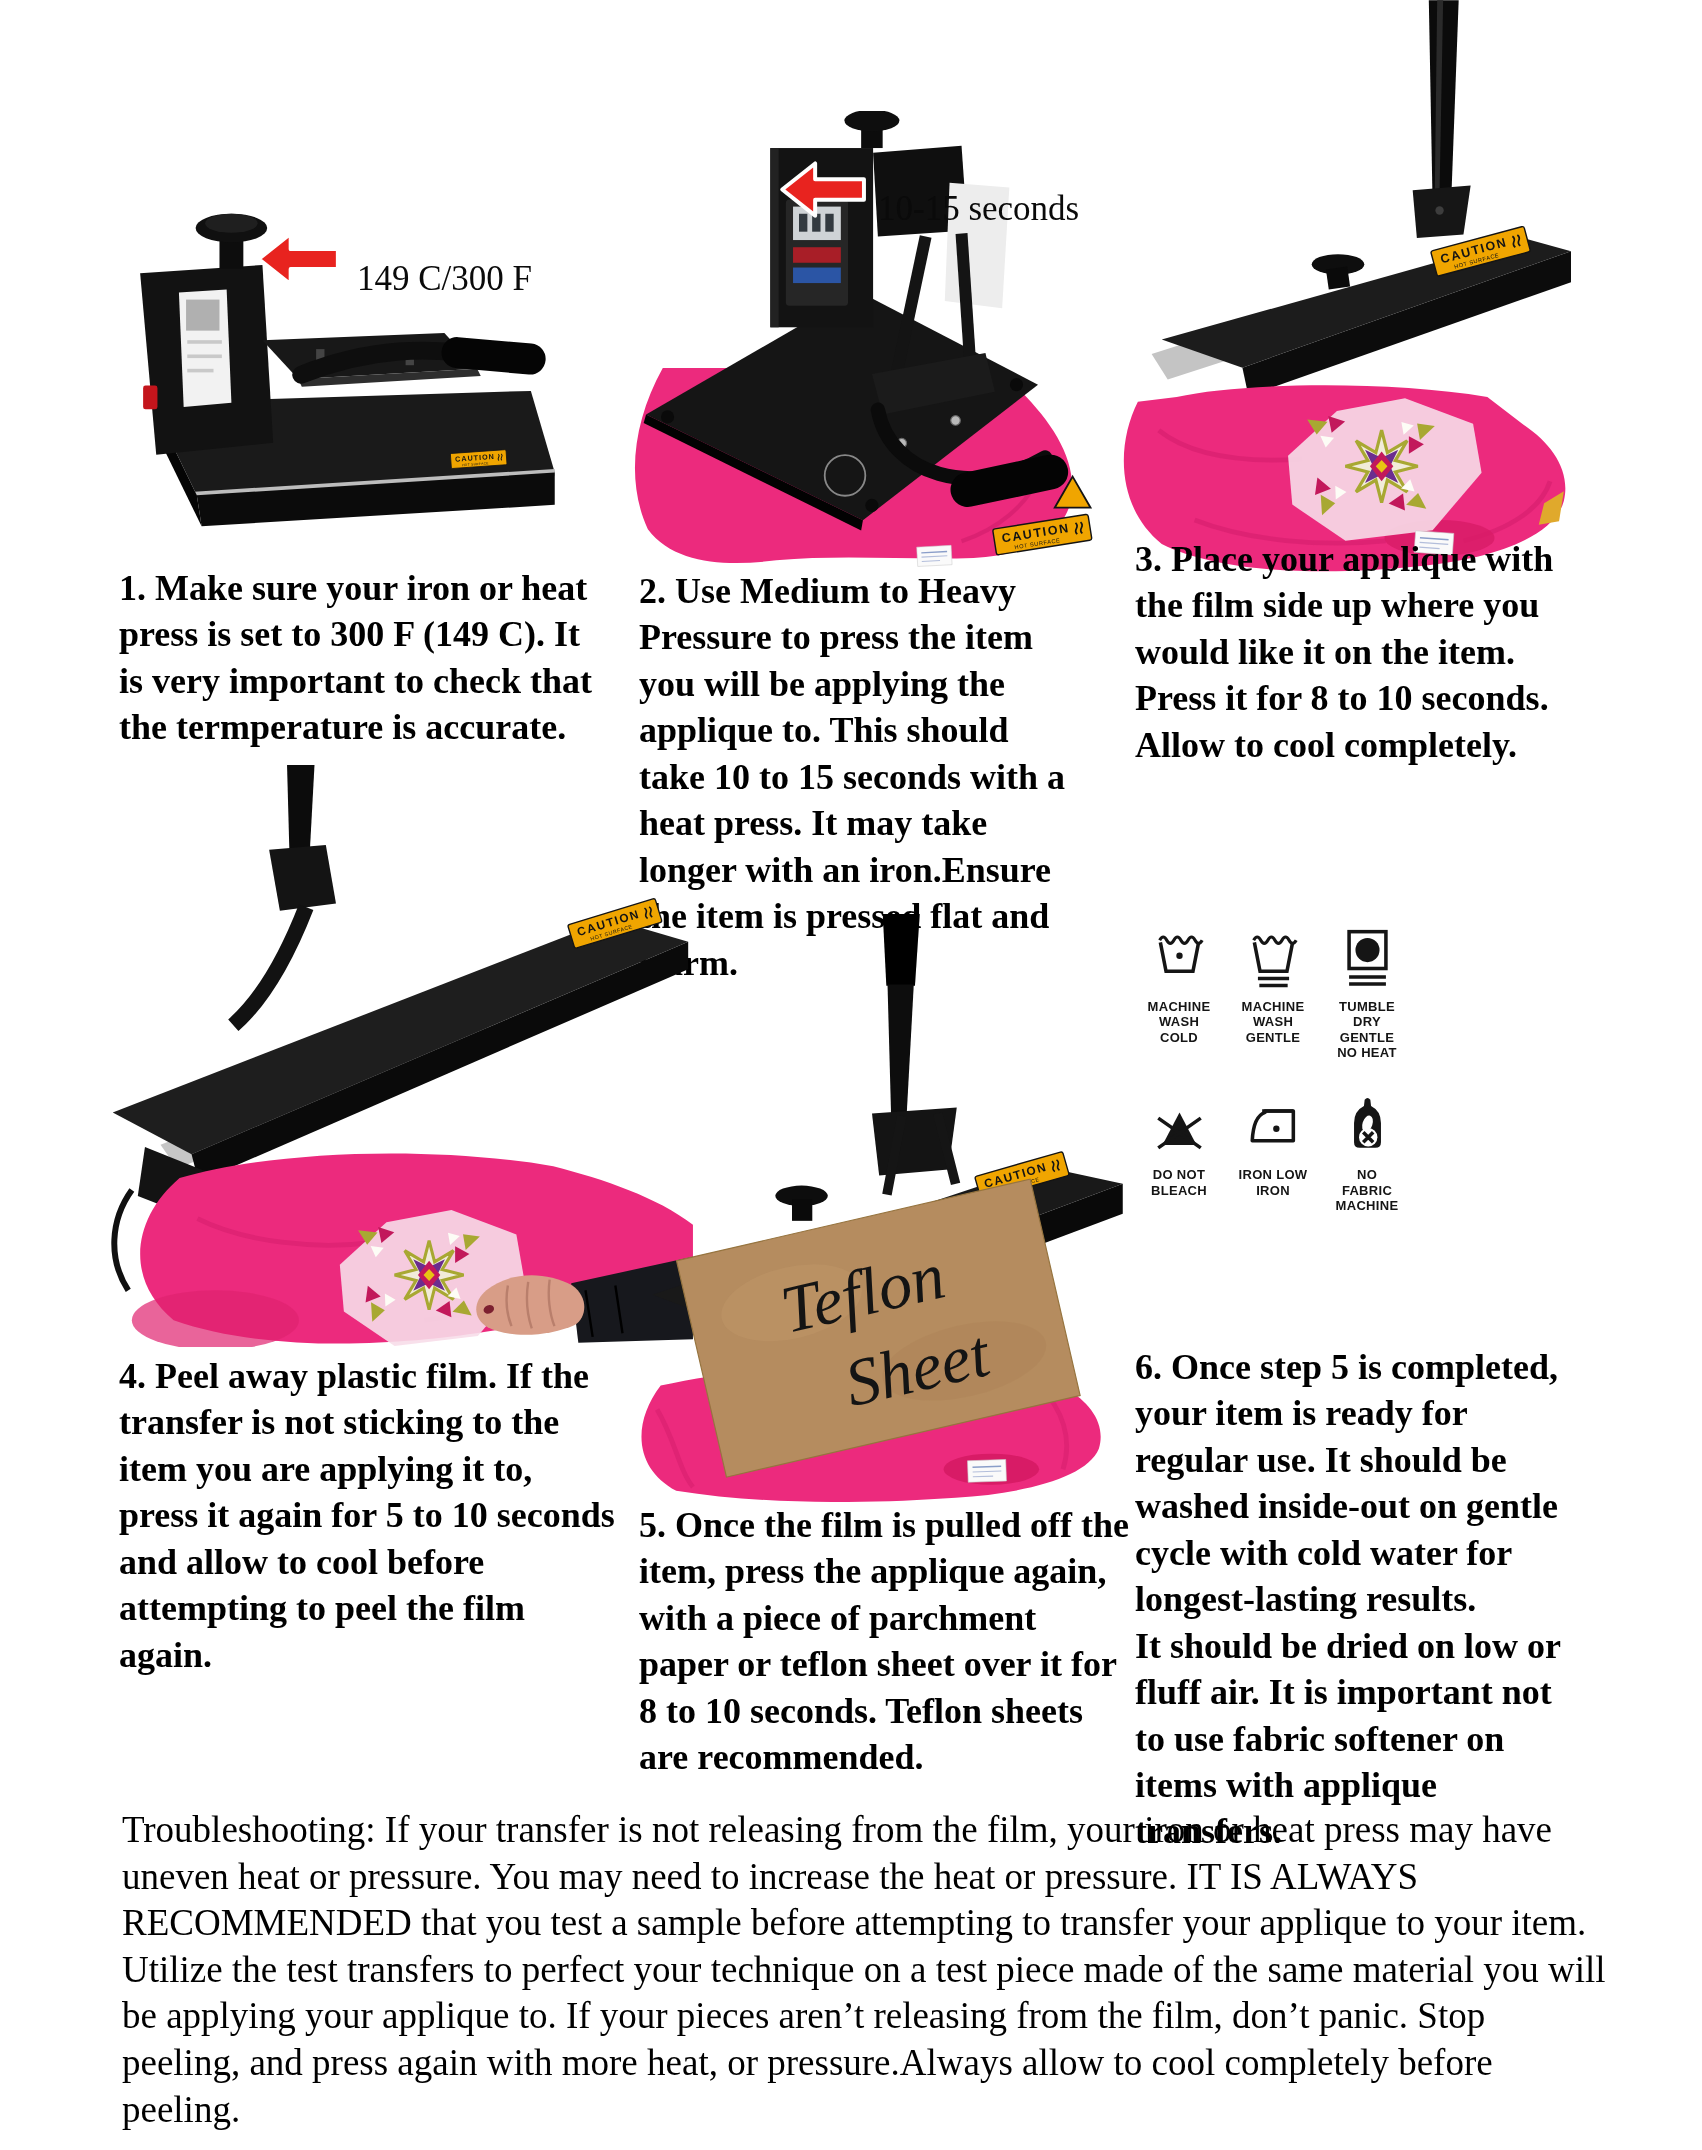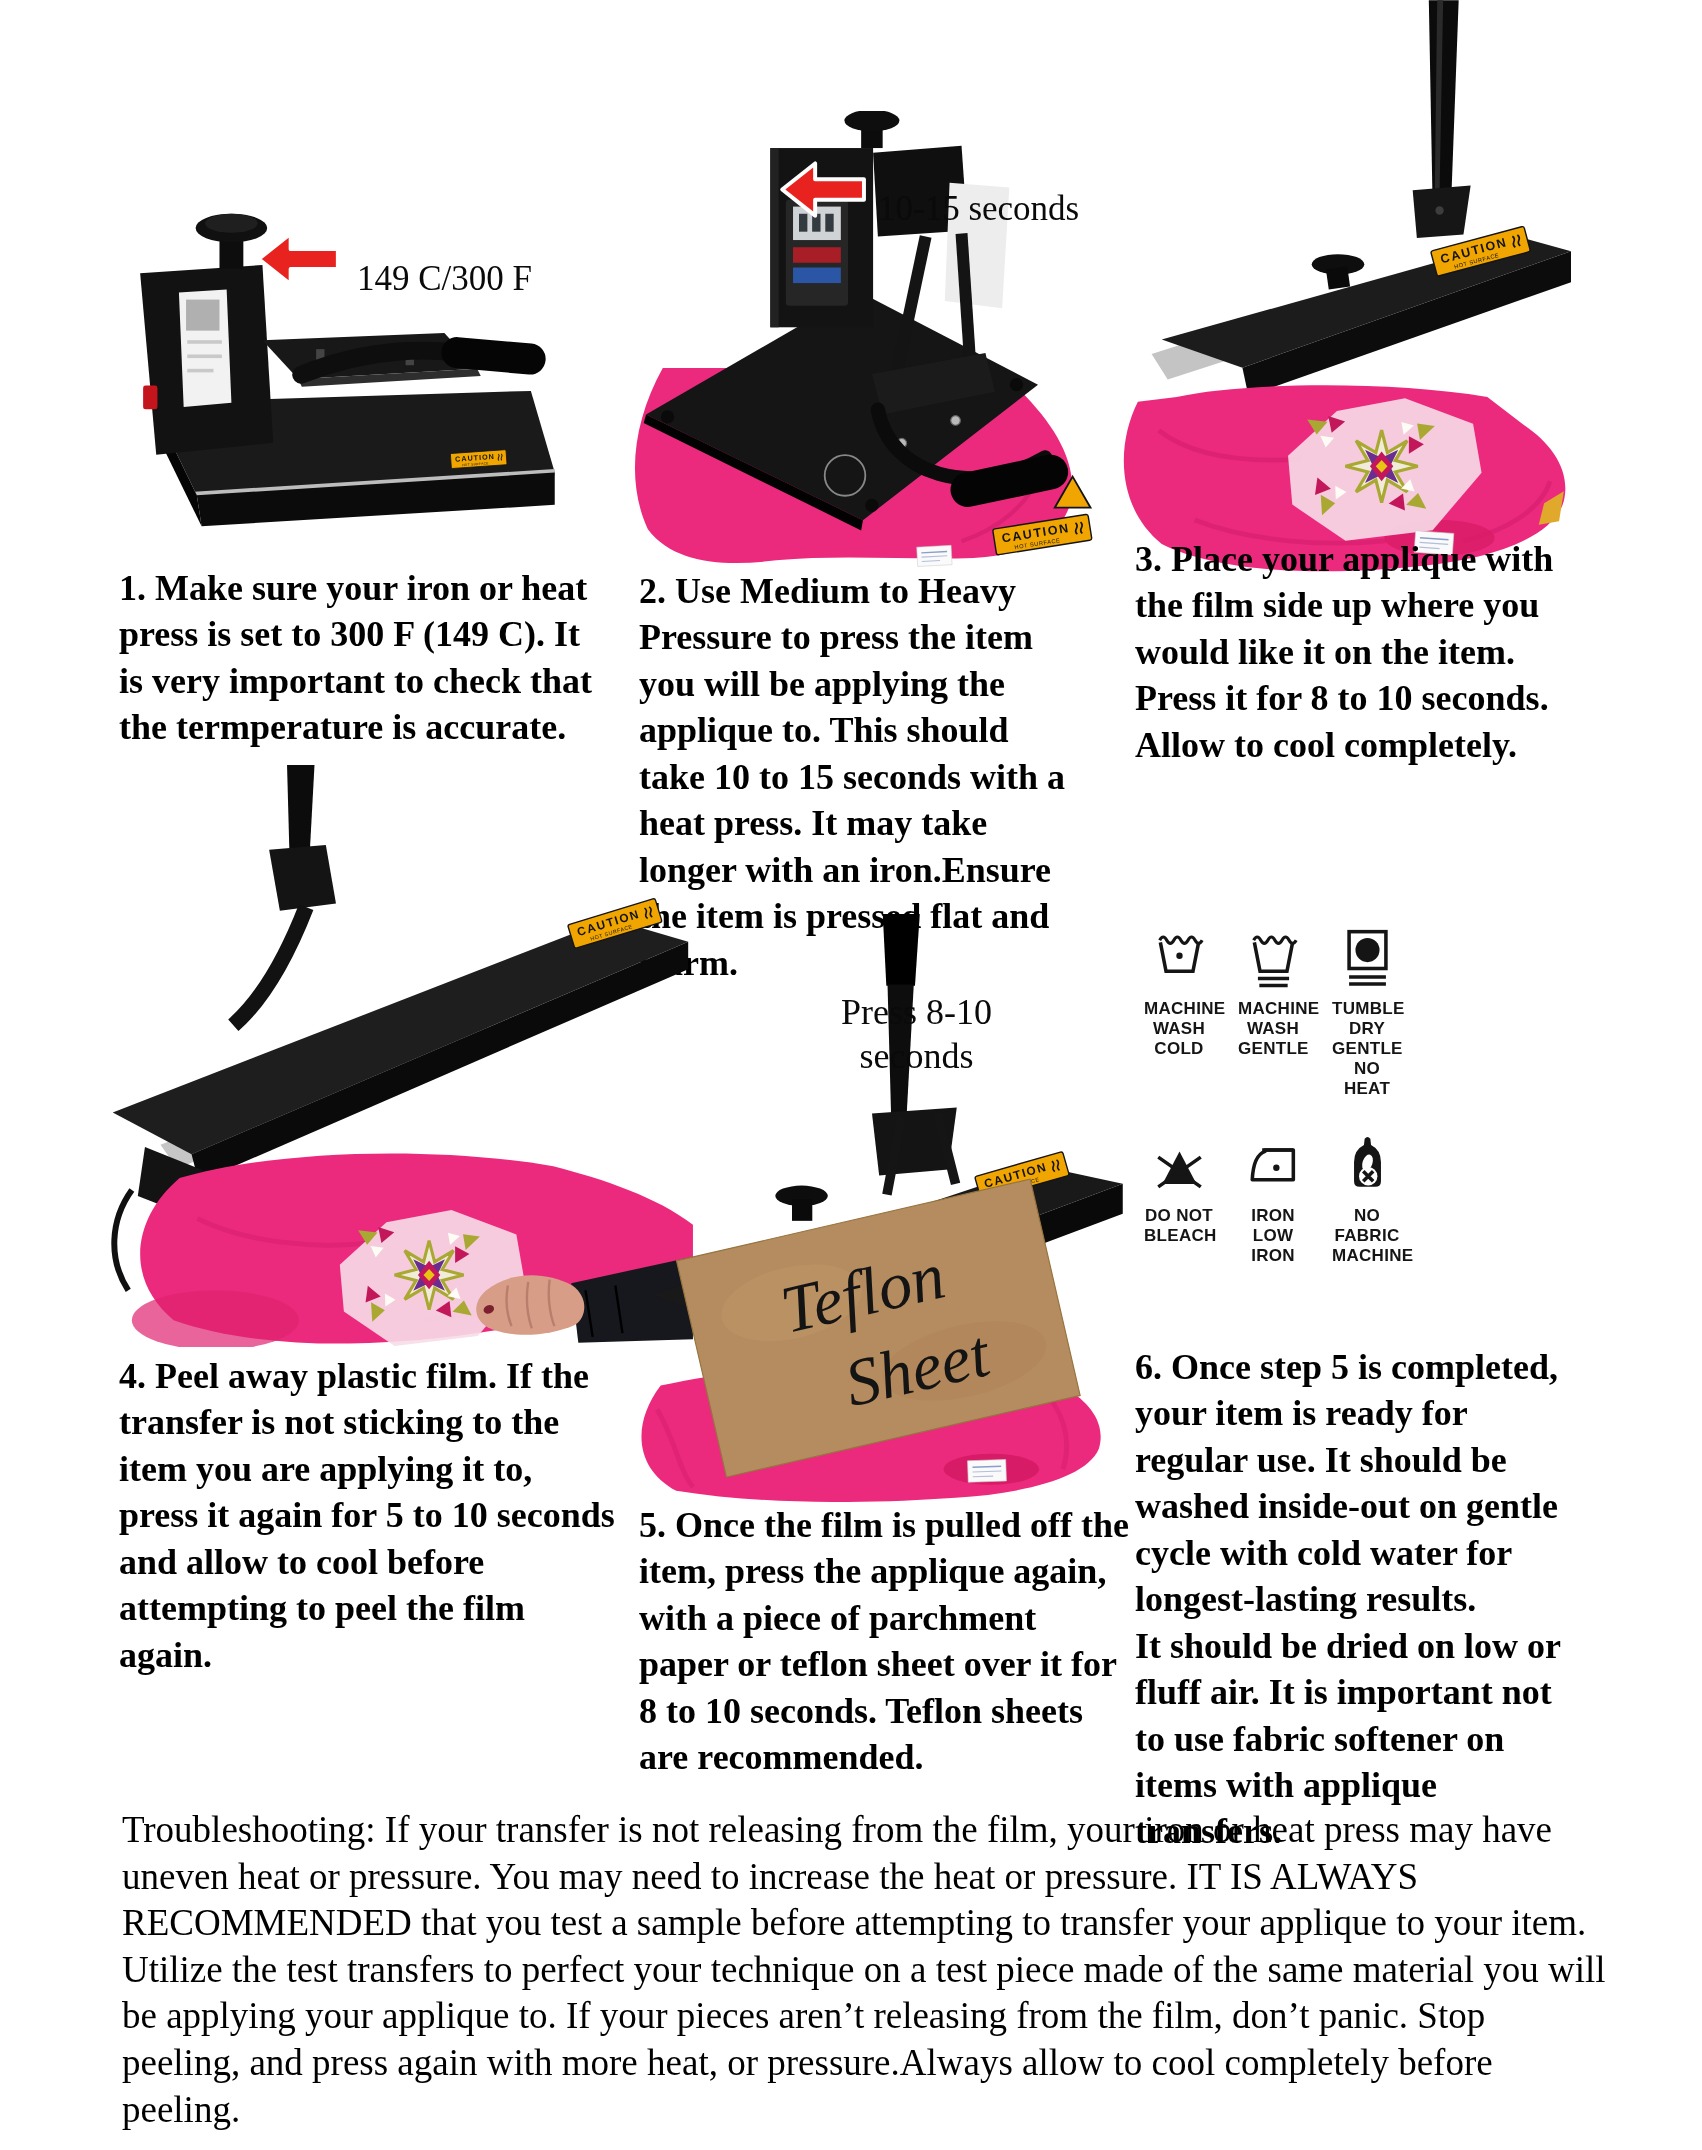--- a/index.html
+++ b/index.html
@@ -8,21 +8,21 @@
   .figure{position:absolute;}
   .figure svg{position:absolute;left:0;top:0;}
   .annotation{position:absolute;font-size:35px;line-height:1.22;color:#0a0a0a;margin-top:12px;}
   .step{position:absolute;font-size:36px;line-height:1.29;color:#000;}
   .step p{margin:0;font-weight:bold;}
   .troubleshooting{position:absolute;font-size:37px;line-height:1.26;color:#000;}
   .care-grid{position:absolute;display:grid;grid-template-columns:repeat(3,94px);
              row-gap:35px;justify-items:center;}
   .care-cell{display:flex;flex-direction:column;align-items:center;}
   .care-label{font-family:"Liberation Sans", sans-serif;font-weight:bold;
-              font-size:17px;line-height:1.18;letter-spacing:0.3px;color:#151515;
+              font-size:13px;line-height:1.18;letter-spacing:0.3px;color:#151515;
               text-align:center;max-width:70px;margin-top:6px;}
   .care-cell svg{display:block;}
 </style>
 </head>
 <body>
 
 <svg width="0" height="0" style="position:absolute" aria-hidden="true">
   <defs>
     <g id="arrow-left">
       <polygon points="2,50 60,4 60,32 146,32 146,68 60,68 60,96" fill="#e8231f" stroke="#ffffff" stroke-width="7" stroke-linejoin="round"></polygon>
@@ -198,21 +198,20 @@
     <g transform="rotate(-13 430 700)">
       <rect x="128" y="508" width="608" height="372" fill="#b58c5f" stroke="#96743f" stroke-width="2"></rect>
       <ellipse cx="300" cy="620" rx="120" ry="60" fill="#c49a6c" opacity="0.35"></ellipse>
       <ellipse cx="560" cy="780" rx="140" ry="60" fill="#a87f52" opacity="0.3"></ellipse>
       <text x="420" y="668" text-anchor="middle" font-size="112" font-style="italic" font-family="Liberation Serif, serif" fill="#141414">Teflon</text>
       <text x="480" y="812" text-anchor="middle" font-size="112" font-style="italic" font-family="Liberation Serif, serif" fill="#141414">Sheet</text>
     </g>
     <ellipse cx="620" cy="930" rx="80" ry="26" fill="#d81b66"></ellipse>
     <use href="#neck-tag" xlink:href="#neck-tag" transform="translate(580,916) rotate(-2)"></use>
   </svg>
-  <div class="annotation" style="left:197px; top:65px; width:197px; text-align:center; font-size:36px;">Press 8-10 seconds</div>
 </div>
 
 <div class="care-grid" style="left:1132px; top:927px; width:287px;">
   <div class="care-cell">
     <svg viewBox="0 0 72 92" width="51" height="66">
       <path d="M8,18 q5,-9 10,0 q5,9 10,0 q5,-9 10,0 q5,9 10,0 q5,-9 10,0 q5,9 10,0" stroke="#151515" stroke-width="4.5" fill="none"></path>
       <path d="M9,21 L17,62 L55,62 L63,21" stroke="#151515" stroke-width="5" fill="none"></path>
       <circle cx="36" cy="40" r="4.5" fill="#151515"></circle>
     </svg>
     <div class="care-label">MACHINE WASH COLD</div>

